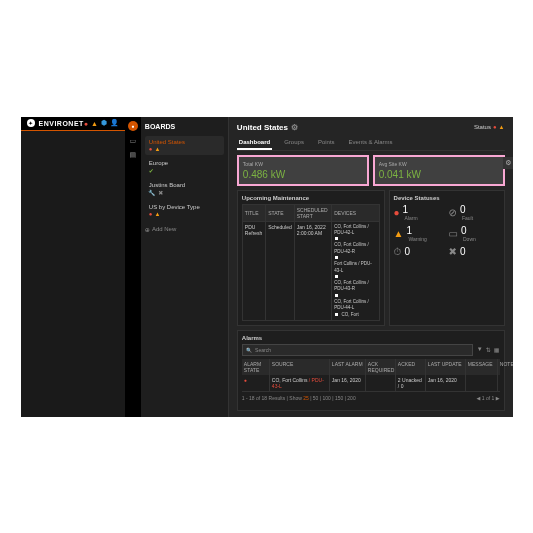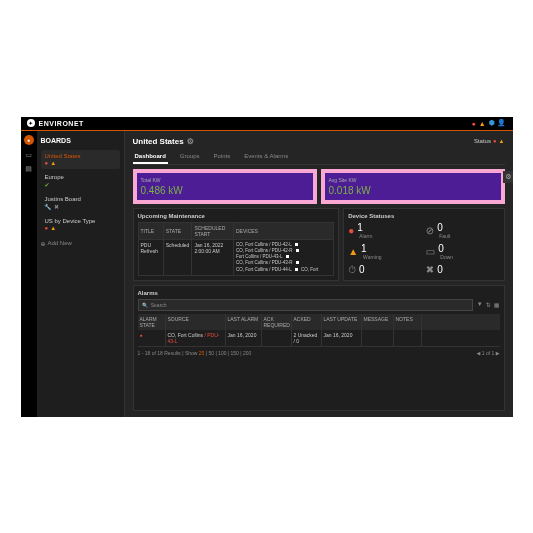--- a/index.html
+++ b/index.html
@@ -1,17 +1,17 @@
 <!DOCTYPE html>
 <html><head>
 <meta charset="utf-8">
 <style>
 *{margin:0;padding:0;box-sizing:border-box;font-family:Arial,sans-serif}
 body{background:#fff;display:flex;align-items:center;justify-content:center;height:533px;width:533px}
-.app{width:492px;height:300px;background:#1a1a1a;color:#ccc;font-size:6px;display:flex;flex-direction:column;overflow:hidden}
+.app{width:492px;height:300px;background:#1a1a1a;color:#ccc;font-size:6px;display:flex;flex-direction:row;overflow:hidden}
 .topbar{height:14px;background:#000;border-bottom:1px solid #d45500;display:flex;align-items:center;padding:0 6px;justify-content:space-between}
 .topbar-left{display:flex;align-items:center;gap:4px}
 .logo{width:8px;height:8px;background:#fff;border-radius:50%;display:flex;align-items:center;justify-content:center;color:#000;font-size:5px;font-weight:bold}
 .brand{color:#fff;font-weight:bold;font-size:7px;letter-spacing:0.5px}
 .topbar-right{display:flex;gap:3px;align-items:center}
 .topbar-right span{font-size:7px}
 .ic-alarm{color:#e74c3c}
 .ic-warn{color:#f39c12}
 .ic-info{color:#3498db}
 .ic-gear{color:#888}
@@ -28,21 +28,21 @@
 .sb-icons{display:flex;gap:2px;margin-top:1px;font-size:6px}
 .sb-add{margin-top:4px;color:#888;font-size:6px;display:flex;align-items:center;gap:2px}
 .main{flex:1;background:#252525;padding:6px 8px;overflow:hidden;display:flex;flex-direction:column;position:relative}
 .main-head{display:flex;justify-content:space-between;align-items:center;margin-bottom:4px}
 .page-title{color:#fff;font-weight:bold;font-size:8px;display:flex;align-items:center;gap:3px}
 .status-label{font-size:6px;color:#ccc;display:flex;align-items:center;gap:2px}
 .tabs{display:flex;gap:10px;border-bottom:1px solid #333;margin-bottom:4px}
 .tab{padding:3px 2px;font-size:6px;color:#888;cursor:pointer}
 .tab.active{color:#fff;border-bottom:2px solid #fff;font-weight:bold}
 .kpis{display:flex;gap:4px;margin-bottom:4px}
-.kpi{flex:1;background:#4c1d95;border:4px solid #f9a8d4;padding:4px}
+.kpi{flex:1;background:#404040;border:2px solid #f9a8d4;padding:4px}
 .kpi-label{font-size:5px;color:#aaa;margin-bottom:2px}
 .kpi-val{font-size:10px;color:#7cb342}
 .panels{display:flex;gap:4px;margin-bottom:4px}
 .panel{background:#1e1e1e;border:1px solid #333;padding:4px;display:flex;flex-direction:column}
 .panel-l{flex:1.3}
 .panel-r{flex:1}
 .panel-title{font-size:6px;color:#ccc;font-weight:bold;margin-bottom:3px}
 .tbl{width:100%;border-collapse:collapse;font-size:5px}
 .tbl th{background:#2a2a2a;color:#aaa;padding:2px;text-align:left;font-weight:normal;border:1px solid #333}
 .tbl td{padding:2px;border:1px solid #333;color:#ccc;vertical-align:top}
@@ -147,21 +147,21 @@
         <div class="tab">Points</div>
         <div class="tab">Events &amp; Alarms</div>
       </div>
       <div class="kpis">
         <div class="kpi">
             <div class="kpi-label">Total KW</div>
             <div class="kpi-val">0.486 kW</div>
           </div>
         <div class="kpi">
             <div class="kpi-label">Avg Site KW</div>
-            <div class="kpi-val">0.018 kW</div>
+            <div class="kpi-val">0.041 kW</div>
           </div>
       </div>
       <div class="panels">
         <div class="panel panel-l">
           <div class="panel-title">Upcoming Maintenance</div>
           <table class="tbl">
             <tbody>
                 <tr>
                   <th>TITLE</th>
                   <th>STATE</th>

